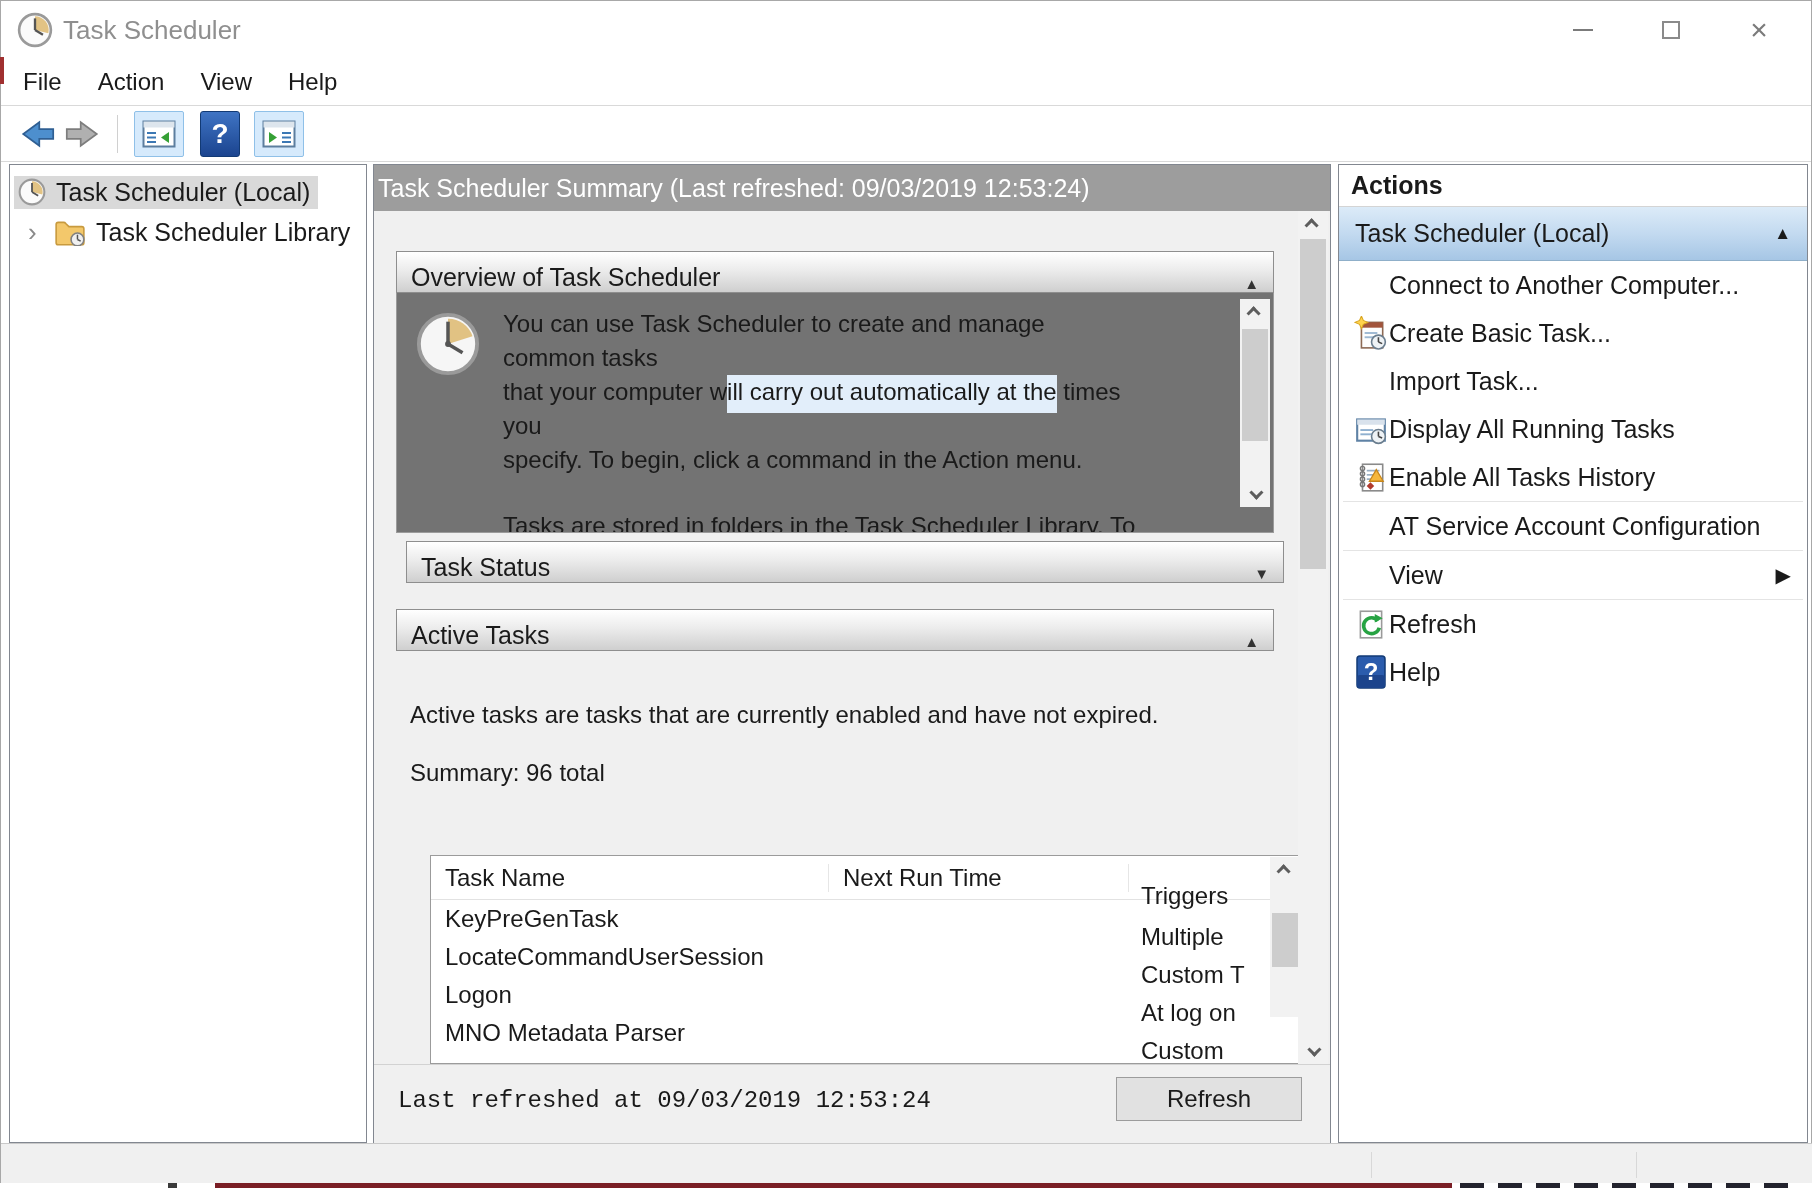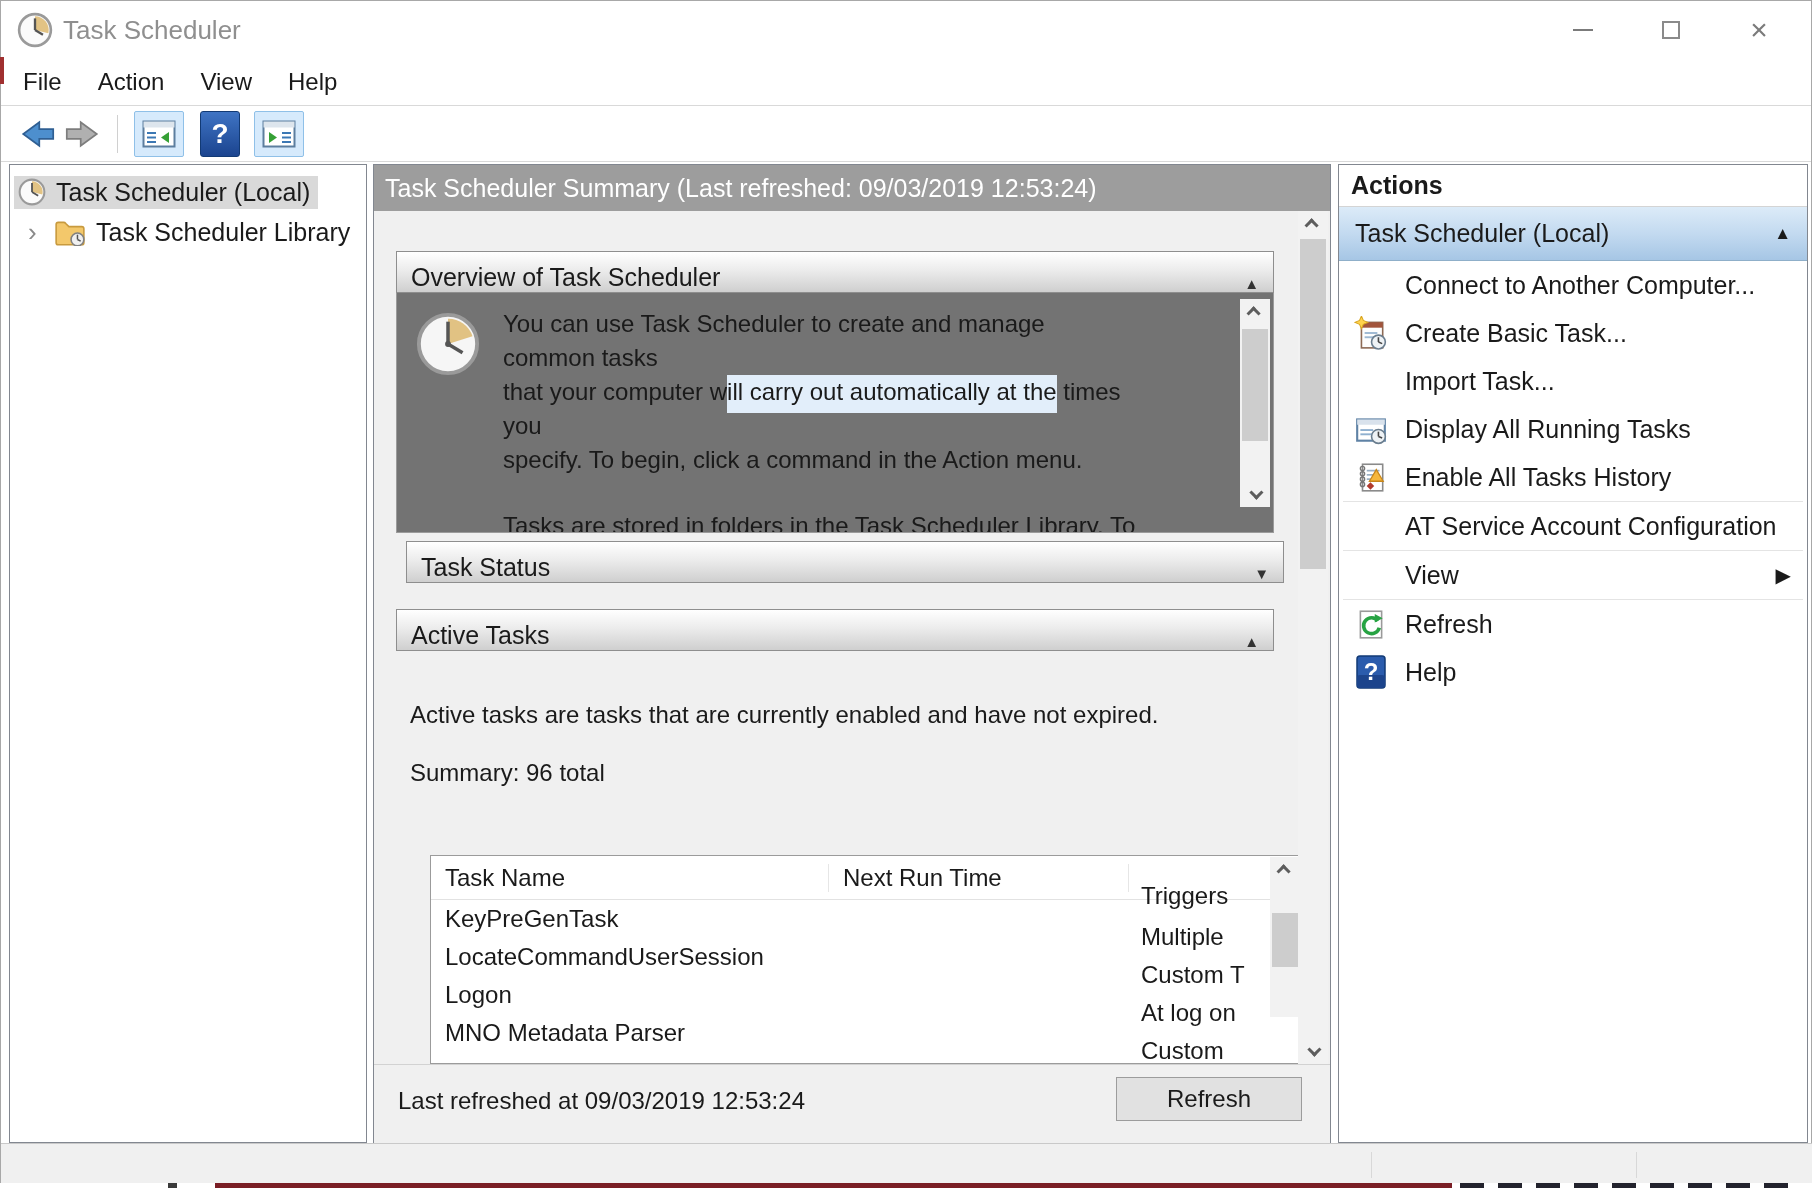--- a/index.html
+++ b/index.html
@@ -37,21 +37,21 @@
   .tree-row { display:flex; align-items:center; font-size:25px; height:38px; }
   .tree-root { margin-top:8px; }
   .tree-root .sel { display:flex; align-items:center; background:#d9d9d9; padding:2px 8px 2px 4px; margin-left:4px; }
   .tree-child { margin-top:2px; }
   .expander { color:#8a8a8a; font-size:26px; margin-left:18px; width:26px; }
   .tree-label { margin-left:10px; }
 
   .center-panel { position:absolute; left:372px; top:163px; width:958px; height:979px;
     background:#f0f0f0; border:1px solid #828790; }
   .summary-header { position:absolute; left:0; top:0; width:100%; height:46px; background:#9d9d9d;
-    color:#fff; font-size:25px; display:flex; align-items:center; padding-left:11px; }
+    color:#fff; font-size:25px; display:flex; align-items:center; padding-left:4px; }
   .center-content { position:absolute; left:0; top:46px; width:100%; height:853px; background:#f0f0f0; overflow:hidden; }
 
   .section-box { position:absolute; left:22px; width:878px; }
   .section-header { height:42px; background:linear-gradient(180deg,#ffffff 0%,#ececec 45%,#cfcfcf 100%);
     border:1px solid #8e8e8e; display:flex; align-items:flex-end; font-size:25px; padding:0 14px;
     justify-content:space-between; }
   .sec-arrow { font-size:15px; color:#333; }
   .overview-body { position:relative; height:240px; background:#737373;
     border:1px solid #9b9b9b; border-top:none; overflow:hidden; }
   .ov-clock { position:absolute; left:18px; top:18px; width:66px; height:66px; }
@@ -66,21 +66,21 @@
   .tbl-head { display:flex; height:44px; align-items:center; border-bottom:1px solid #e2e2e2; }
   .tbl-row { display:flex; height:38px; align-items:center; }
   .c-name { width:398px; padding-left:14px; border-right:1px solid #e6e6e6; overflow:hidden; white-space:nowrap; }
   .c-next { width:300px; padding-left:14px; border-right:1px solid #e6e6e6; overflow:hidden; white-space:nowrap; }
   .c-trig { flex:1; padding-left:12px; overflow:hidden; white-space:nowrap;margin-top:36px; }
   .tbl-row .c-name, .tbl-row .c-next { border-right:none; }
   .tbl-vscroll { position:absolute; right:1px; top:1px; width:30px; height:160px; background:#f2f2f2; }
 
   .center-footer { position:absolute; left:0; top:899px; width:100%; height:80px; background:#f0f0f0;
     border-top:1px solid #d2d2d2; }
-  .refresh-label { position:absolute; left:24px; top:22px; font-size:24px; }
+  .refresh-label { position:absolute; left:24px; top:22px; font-size:24px;font-family:Liberation Mono, monospace; }
   .refresh-btn { position:absolute; right:28px; top:12px; width:186px; height:44px; background:#e1e1e1;
     border:1px solid #9c9c9c; font-size:24px; display:flex; align-items:center; justify-content:center; }
 
   
   .vscroll { position:absolute; background:#f2f2f2; }
   .sb-btn { position:absolute; left:0; width:100%; height:26px; display:flex; align-items:center; justify-content:center; }
   .sb-thumb { position:absolute; left:2px; right:2px; background:#cdcdcd; }
   .chev { width:10px; height:10px; border-left:3px solid #5d5d5d; border-top:3px solid #5d5d5d; display:block; }
   .chev.up { transform:rotate(45deg) translateY(2px); }
   .chev.down { transform:rotate(225deg) translateY(2px); }
@@ -94,21 +94,21 @@
   .actions-panel { position:absolute; left:1337px; top:163px; width:470px; height:979px;
     background:#fff; border:1px solid #828790; }
   .actions-title { height:42px; display:flex; align-items:center; padding-left:12px;
     font-size:25px; font-weight:bold; border-bottom:1px solid #d4d4d4; }
   .actions-group { height:54px; background:linear-gradient(180deg,#dcebf8 0%,#c3daf0 50%,#a6c6e5 100%);
     border-bottom:1px solid #8fafc9; display:flex; align-items:center; justify-content:space-between;
     padding:0 16px; font-size:25px; }
   .group-arrow { font-size:17px; color:#1a1a1a; }
   .action-item { height:48px; display:flex; align-items:center; font-size:25px; }
   .ai-icon { width:36px; margin-left:14px; display:flex; justify-content:center; }
-  .ai-label { margin-left:16px; }
+  .ai-label { }
   .action-sep { height:1px; background:#e4e4e4; margin:0 4px; }
   .submenu-arrow { margin-left:auto; margin-right:16px; font-size:20px; }
 
   
   .status-strip { position:absolute; left:0; top:1142px; width:1812px; height:41px; background:#f0f0f0;
     border-top:1px solid #c9c9c9; }
   .status-sep { position:absolute; top:8px; width:1px; height:26px; background:#d8d8d8; }
   .behind { position:absolute; left:0; top:1183px; width:1812px; height:5px; background:#fff; }
   .behind-red { position:absolute; left:215px; top:0; width:1237px; height:5px; background:#7a1e25; }
   .behind-text { position:absolute; left:1460px; top:0; width:340px; height:5px;

